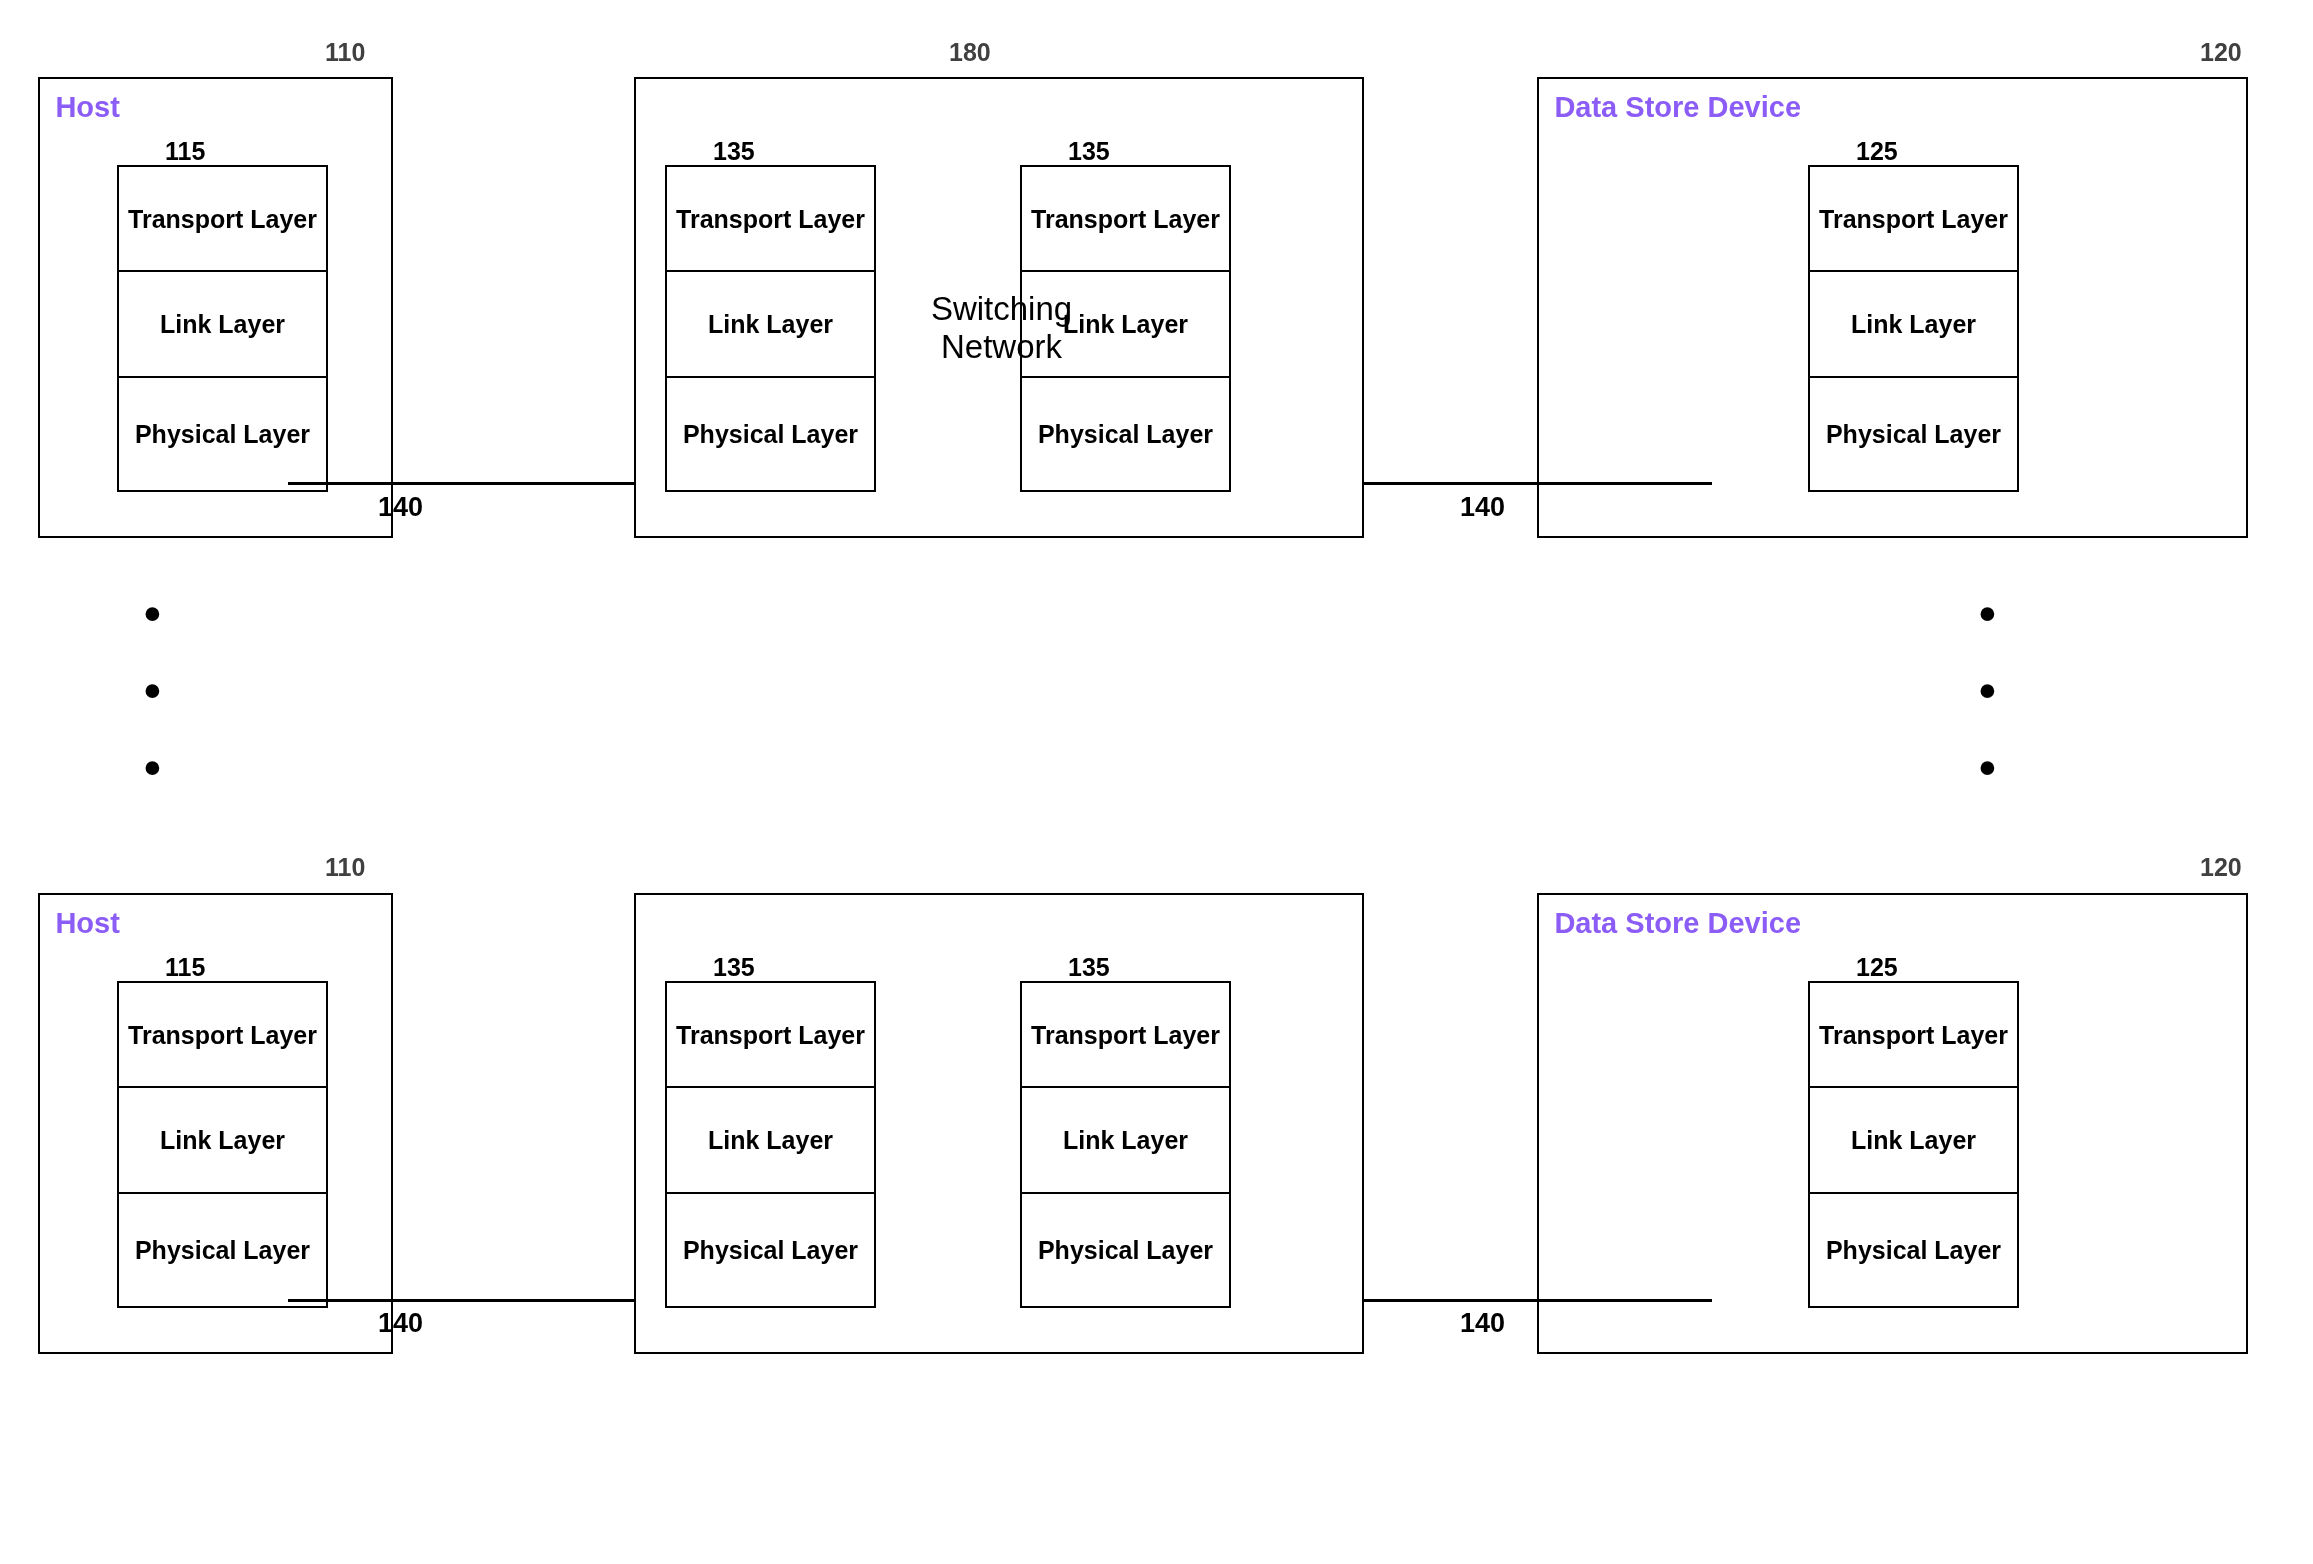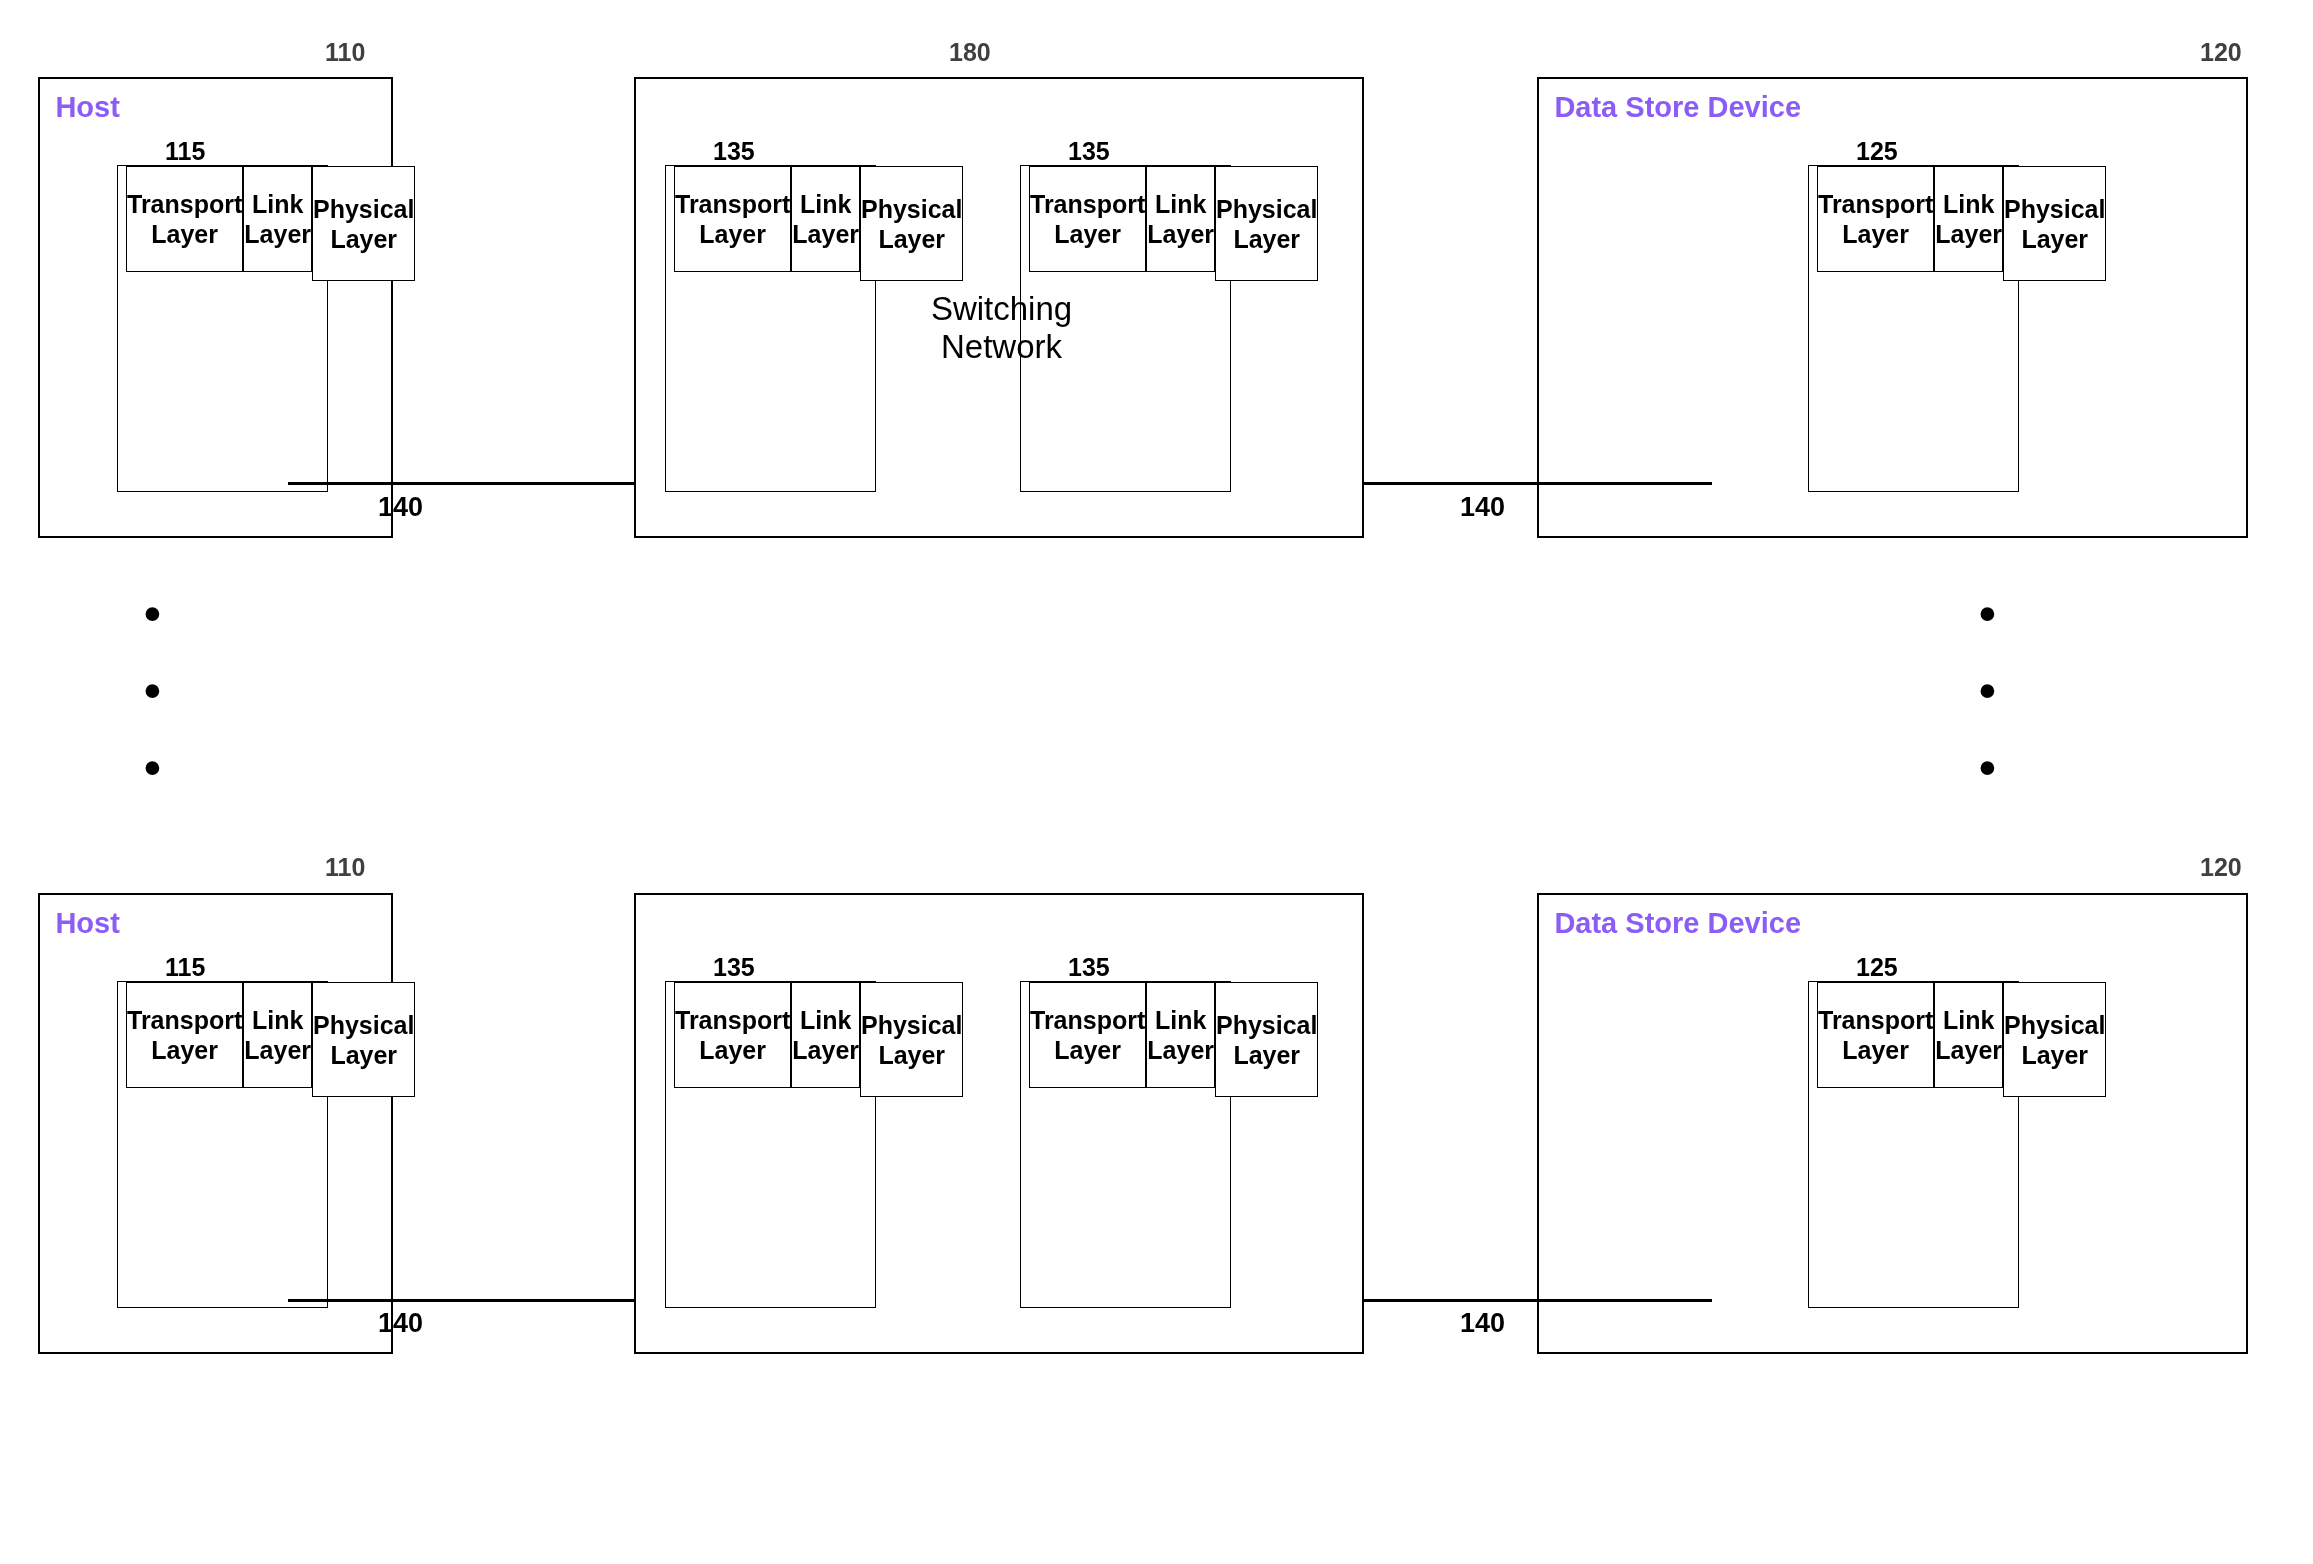--- a/index.html
+++ b/index.html
@@ -28,23 +28,22 @@
     .ref-label {
       position: absolute;
       font-size: 25px;
       font-weight: bold;
       color: #404040;
     }
 
     .inner-stack {
       position: absolute;
       display: flex;
-      flex-direction: row;
+      flex-direction: column;
       border: 1.9px solid #000;
-      padding-left: 8px;
     }
 
     .layer-box {
       border: 1.9px solid #000;
       display: flex;
       align-items: center;
       justify-content: center;
       font-size: 27px;
       font-weight: bold;
       text-align: center;

